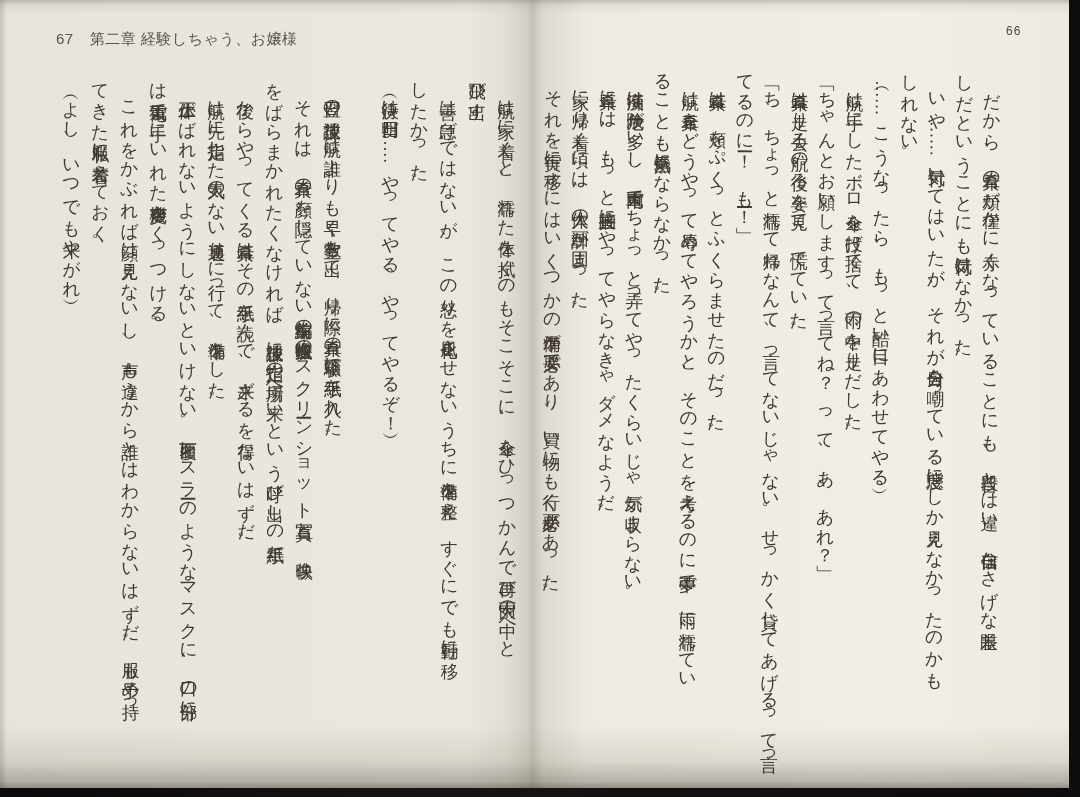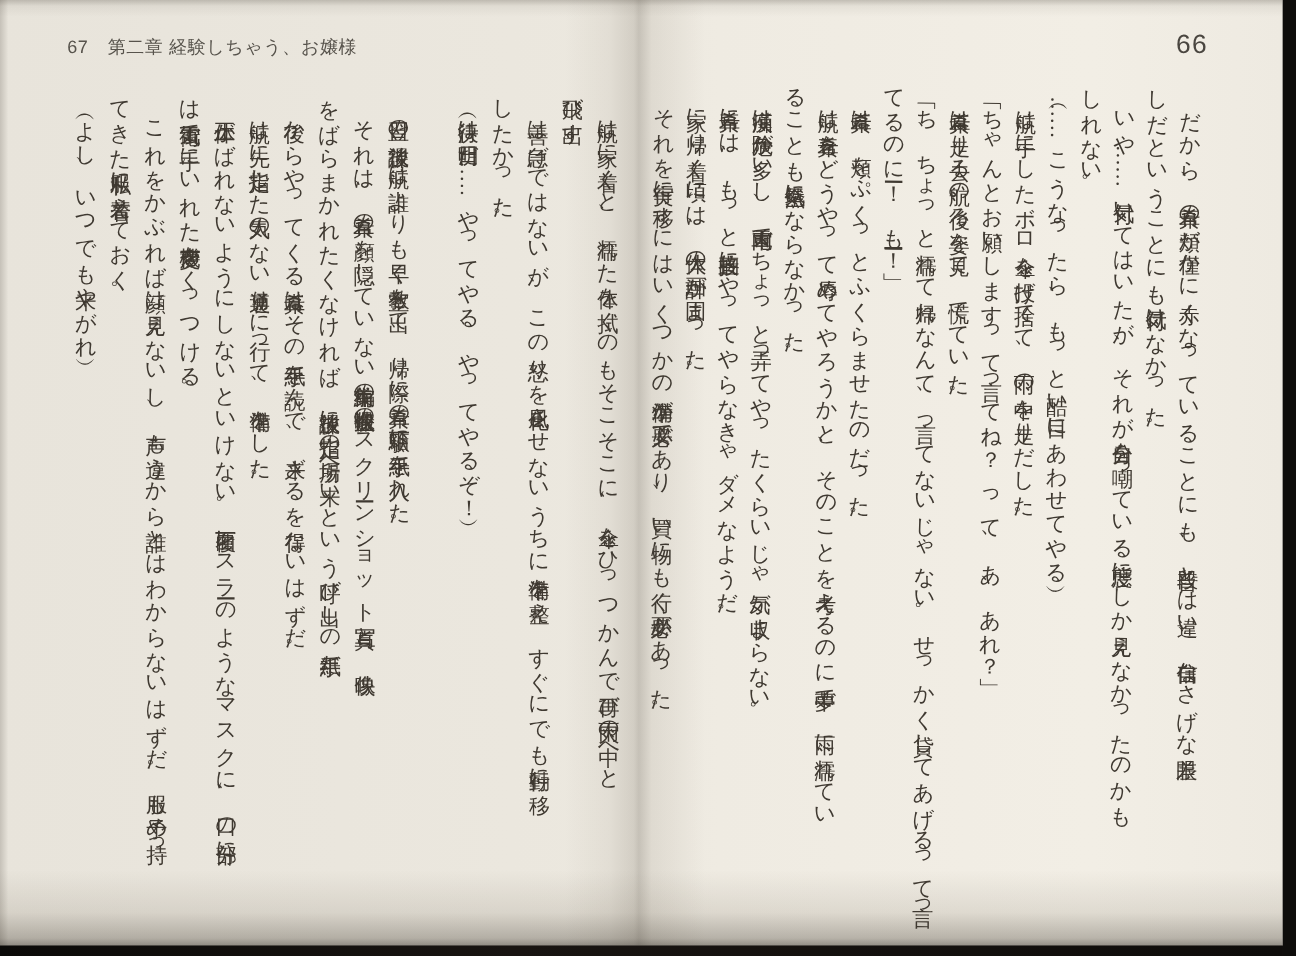--- a/index.html
+++ b/index.html
@@ -25,23 +25,23 @@
   .page-left{left:0;width:537px;}
   .page-right{left:537px;right:0;}
 
   .running-head{
     position:absolute;left:56px;top:30px;
     font-family:"Liberation Sans","DejaVu Sans",sans-serif;
     font-size:15px;color:#57534c;letter-spacing:.5px;white-space:nowrap;
   }
   .running-head .chapter{margin-left:16px;}
   .page-number-right{
-    position:absolute;left:443px;top:24px;
+    position:absolute;left:469px;top:24px;
     font-family:"Liberation Sans","DejaVu Sans",sans-serif;
-    font-size:22px;color:#4a4640;letter-spacing:1px;
+    font-size:12px;color:#4a4640;letter-spacing:1px;
   }
 
   .vtext{
     writing-mode:vertical-rl;
     color:#3f3931;
     font-size:17.7px;
   }
   .vtext .line{
     margin:0;padding:0;white-space:nowrap;
   }

